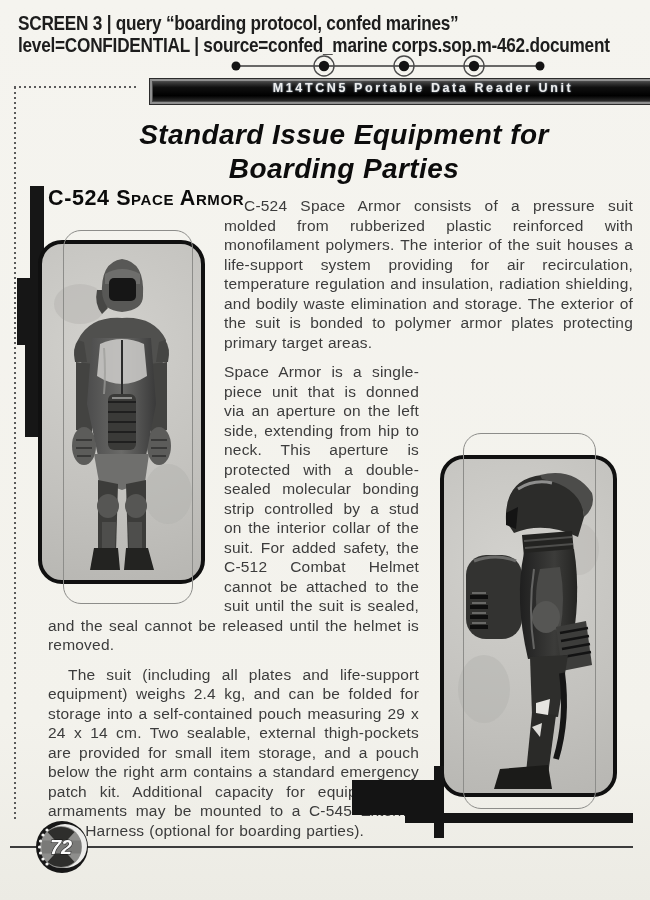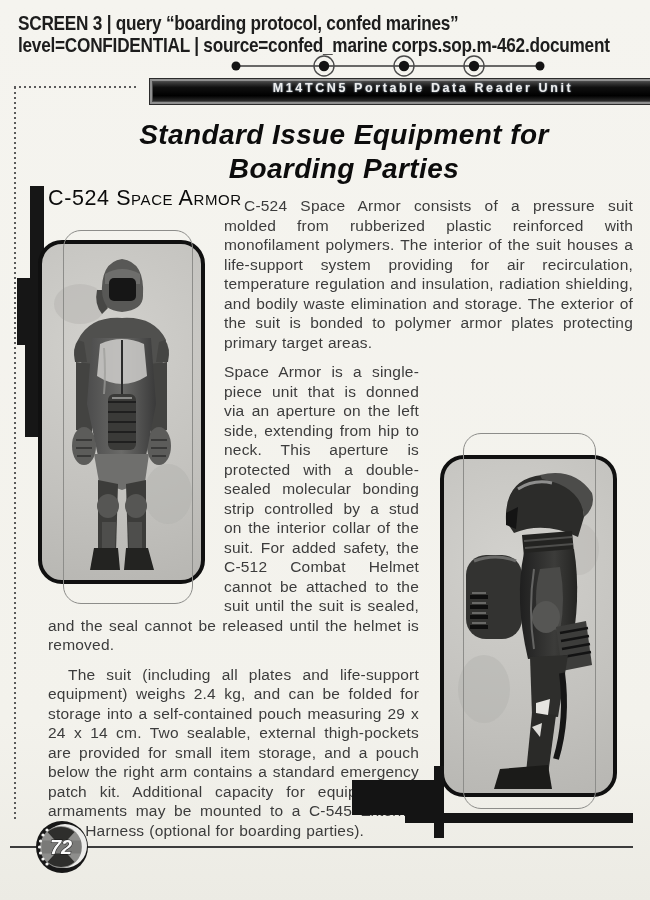--- a/index.html
+++ b/index.html
@@ -35,21 +35,21 @@
     font-size:28px;line-height:34px;font-weight:bold;font-style:italic;
     text-align:center;color:#0c0c0c;letter-spacing:0.4px;}
 
   
   .stepbar{position:absolute;background:#161616;}
   .sb-a{left:30px;top:186px;width:14px;height:92px;}
   .sb-b{left:17px;top:278px;width:27px;height:67px;}
   .sb-c{left:25px;top:345px;width:15px;height:92px;}
 
   .heading{position:absolute;left:48px;top:186px;margin:0;
-    font-size:21.5px;font-weight:normal;color:#0b0b0b;
+    font-size:21.5px;font-weight:bold;color:#0b0b0b;
     font-variant:small-caps;letter-spacing:0.6px;}
 
   
   .flow{position:absolute;left:48px;top:196px;width:585px;
     font-size:15.5px;line-height:19.5px;text-align:justify;
     color:#3c3c3c;letter-spacing:0.2px;word-spacing:0.5px;}
   .flow p{margin:0 0 10px 0;text-indent:20px;}
   .flow p.noindent{text-indent:0;}
 
   .fig-float{position:relative;}

